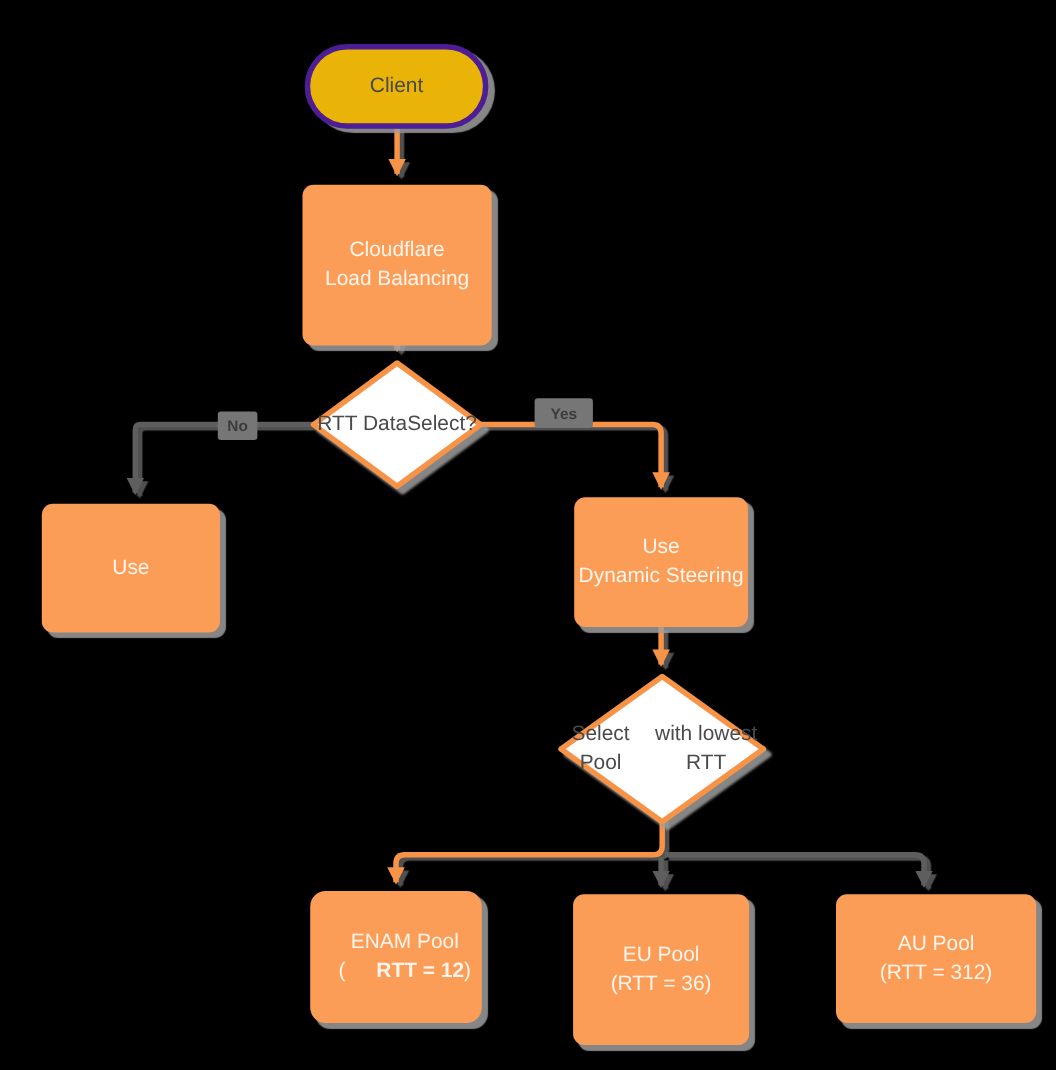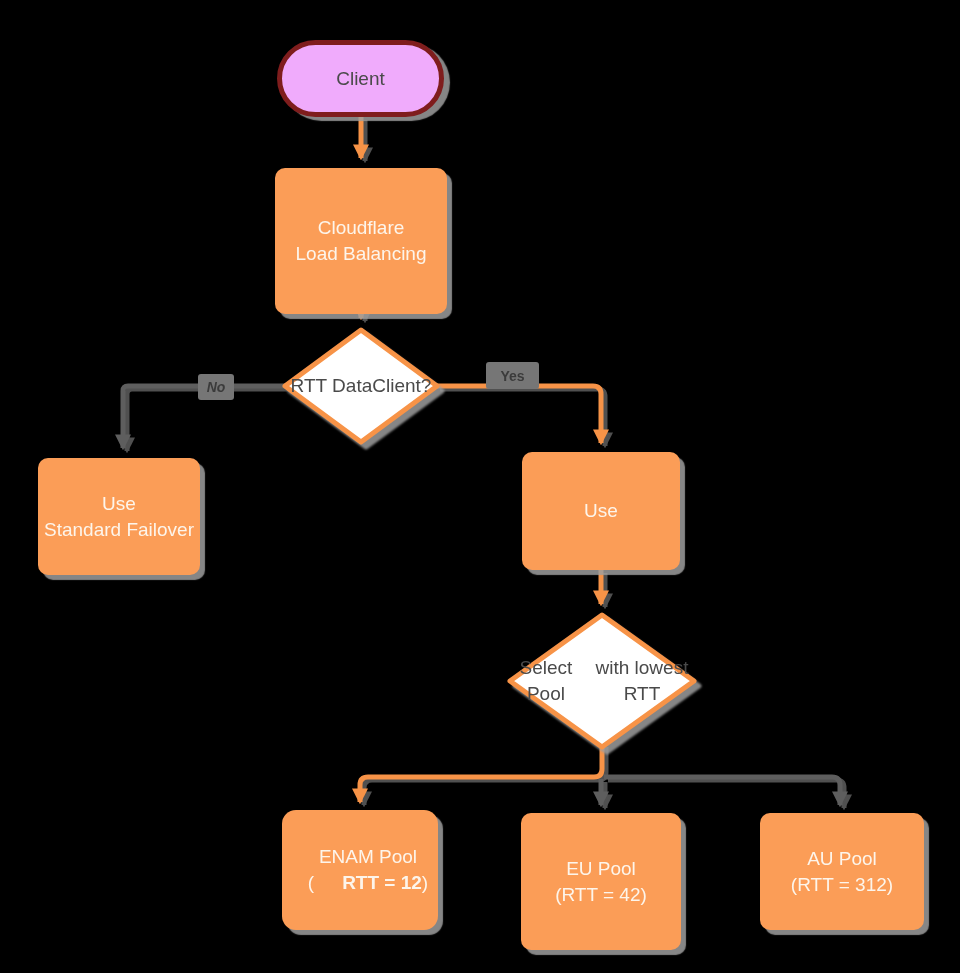--- a/index.html
+++ b/index.html
@@ -2,21 +2,21 @@
 <html><head>
 <meta charset="utf-8">
 <style>
   html,body{margin:0;padding:0;background:#000;width:960px;height:973px;overflow:hidden;}
   body{font-family:"Liberation Sans","DejaVu Sans",sans-serif;}
   .stage{position:relative;width:960px;height:973px;background:#000;}
   svg.wires{position:absolute;left:0;top:0;filter:drop-shadow(4px 3px 0 rgba(145,145,145,0.55));}
   .node{position:absolute;display:flex;align-items:center;justify-content:center;text-align:center;box-sizing:border-box;}
   .orange-box{background:#FB9D57;border-radius:10px;color:#FDF5EB;
               box-shadow:5px 5px 1px rgba(158,158,158,0.85);}
-  .stadium{background:#f0abfc;border:5px solid #7f1d1d;border-radius:40px;color:#4A4A4A;
+  .stadium{background:#eab308;border:5px solid #4c1d95;border-radius:40px;color:#4A4A4A;
            box-shadow:6px 4px 1px rgba(158,158,158,0.85);text-align:right;}
   .node-text{font-size:19px;line-height:26px;white-space:nowrap;}
   .diamond-wrap{position:absolute;}
   .diamond-wrap svg{display:block;filter:drop-shadow(5px 5px 1px rgba(158,158,158,0.85));}
   .diamond-text{position:absolute;left:0;top:0;width:100%;height:100%;display:flex;
                 flex-direction:row;align-items:center;justify-content:center;
                 color:#4A4A4A;font-size:19px;line-height:26px;text-align:center;}
   .edge-label{position:absolute;background:#767676;border-radius:3px;color:#3B3B3B;
               display:flex;align-items:center;justify-content:center;
               font-size:14px;font-weight:bold;}
@@ -58,34 +58,34 @@
       <div>Load Balancing</div>
     </div>
   </div>
 
   <div class="diamond-wrap" style="left:281px;top:326px;width:160px;height:120px;">
     <svg width="160" height="120" viewBox="0 0 160 120">
       <polygon points="80,4 156,60 80,116 4,60" fill="#FFFFFF" stroke="#F79347" stroke-width="5" stroke-linejoin="round"></polygon>
     </svg>
     <div class="diamond-text">
       <div>RTT Data</div>
-      <div>Client?</div>
+      <div>Select?</div>
     </div>
   </div>
 
   <div class="node orange-box" style="left:38px;top:458px;width:162px;height:117px;">
     <div class="node-text">
       <div>Use</div>
-      <div>Standard Failover</div>
     </div>
   </div>
 
   <div class="node orange-box" style="left:522px;top:452px;width:158px;height:118px;">
     <div class="node-text">
       <div>Use</div>
+      <div>Dynamic Steering</div>
     </div>
   </div>
 
   <div class="diamond-wrap" style="left:506px;top:611px;width:192px;height:140px;">
     <svg width="192" height="140" viewBox="0 0 192 140">
       <polygon points="96,4 188,70 96,136 4,70" fill="#FFFFFF" stroke="#F79347" stroke-width="5" stroke-linejoin="round"></polygon>
     </svg>
     <div class="diamond-text" style="padding-bottom:8px;">
       <div>Select Pool</div>
       <div>with lowest RTT</div>
@@ -95,27 +95,27 @@
   <div class="node orange-box" style="left:282px;top:810px;width:156px;height:120px;border-radius:14px;padding-left:16px;">
     <div class="node-text">
       <div>ENAM Pool</div>
       <div><span>(</span><span class="bold">RTT = 12</span><span>)</span></div>
     </div>
   </div>
 
   <div class="node orange-box" style="left:521px;top:813px;width:160px;height:137px;">
     <div class="node-text">
       <div>EU Pool</div>
-      <div>(RTT = 42)</div>
+      <div>(RTT = 36)</div>
     </div>
   </div>
 
-  <div class="node orange-box" style="left:760px;top:813px;width:164px;height:117px;">
+  <div class="node orange-box" style="left:760px;top:813px;width:182px;height:117px;">
     <div class="node-text">
       <div>AU Pool</div>
       <div>(RTT = 312)</div>
     </div>
   </div>
 
-  <div class="edge-label" style="left:198px;top:374px;width:36px;height:26px;font-style:italic;">No</div>
+  <div class="edge-label" style="left:198px;top:374px;width:36px;height:26px;">No</div>
   <div class="edge-label" style="left:486px;top:362px;width:53px;height:27px;">Yes</div>
 
 </div>
 
 </body></html>

